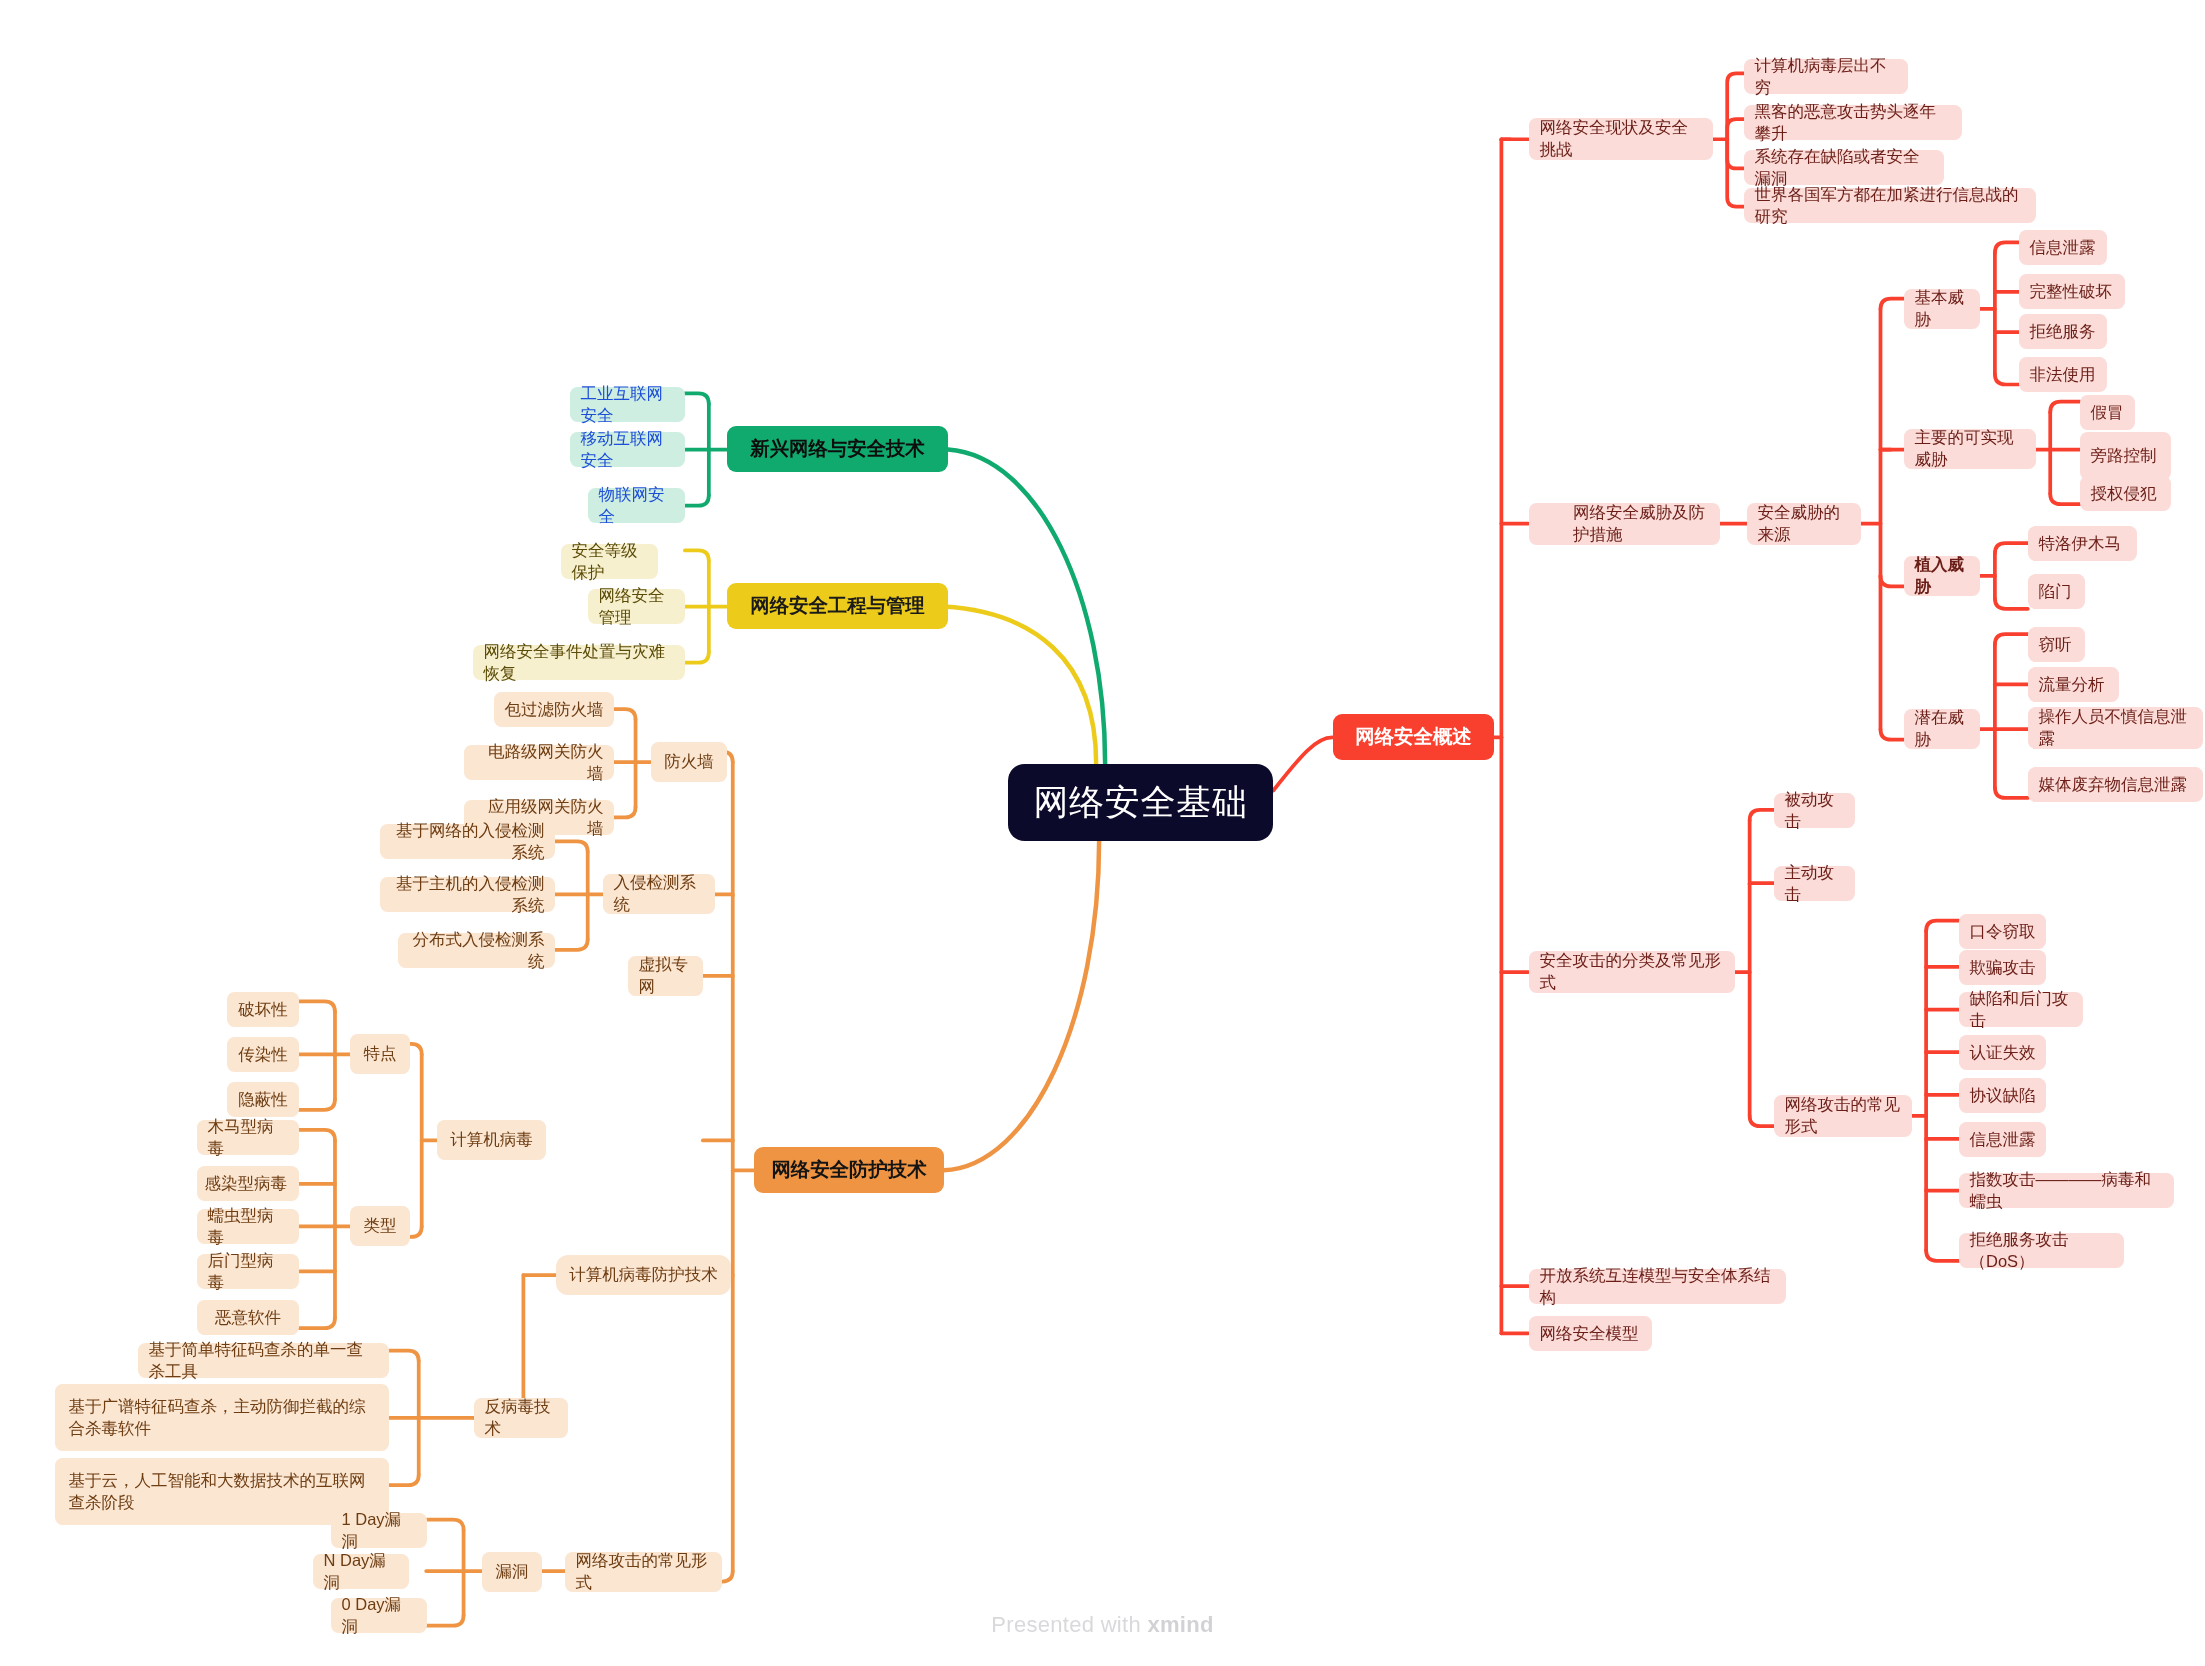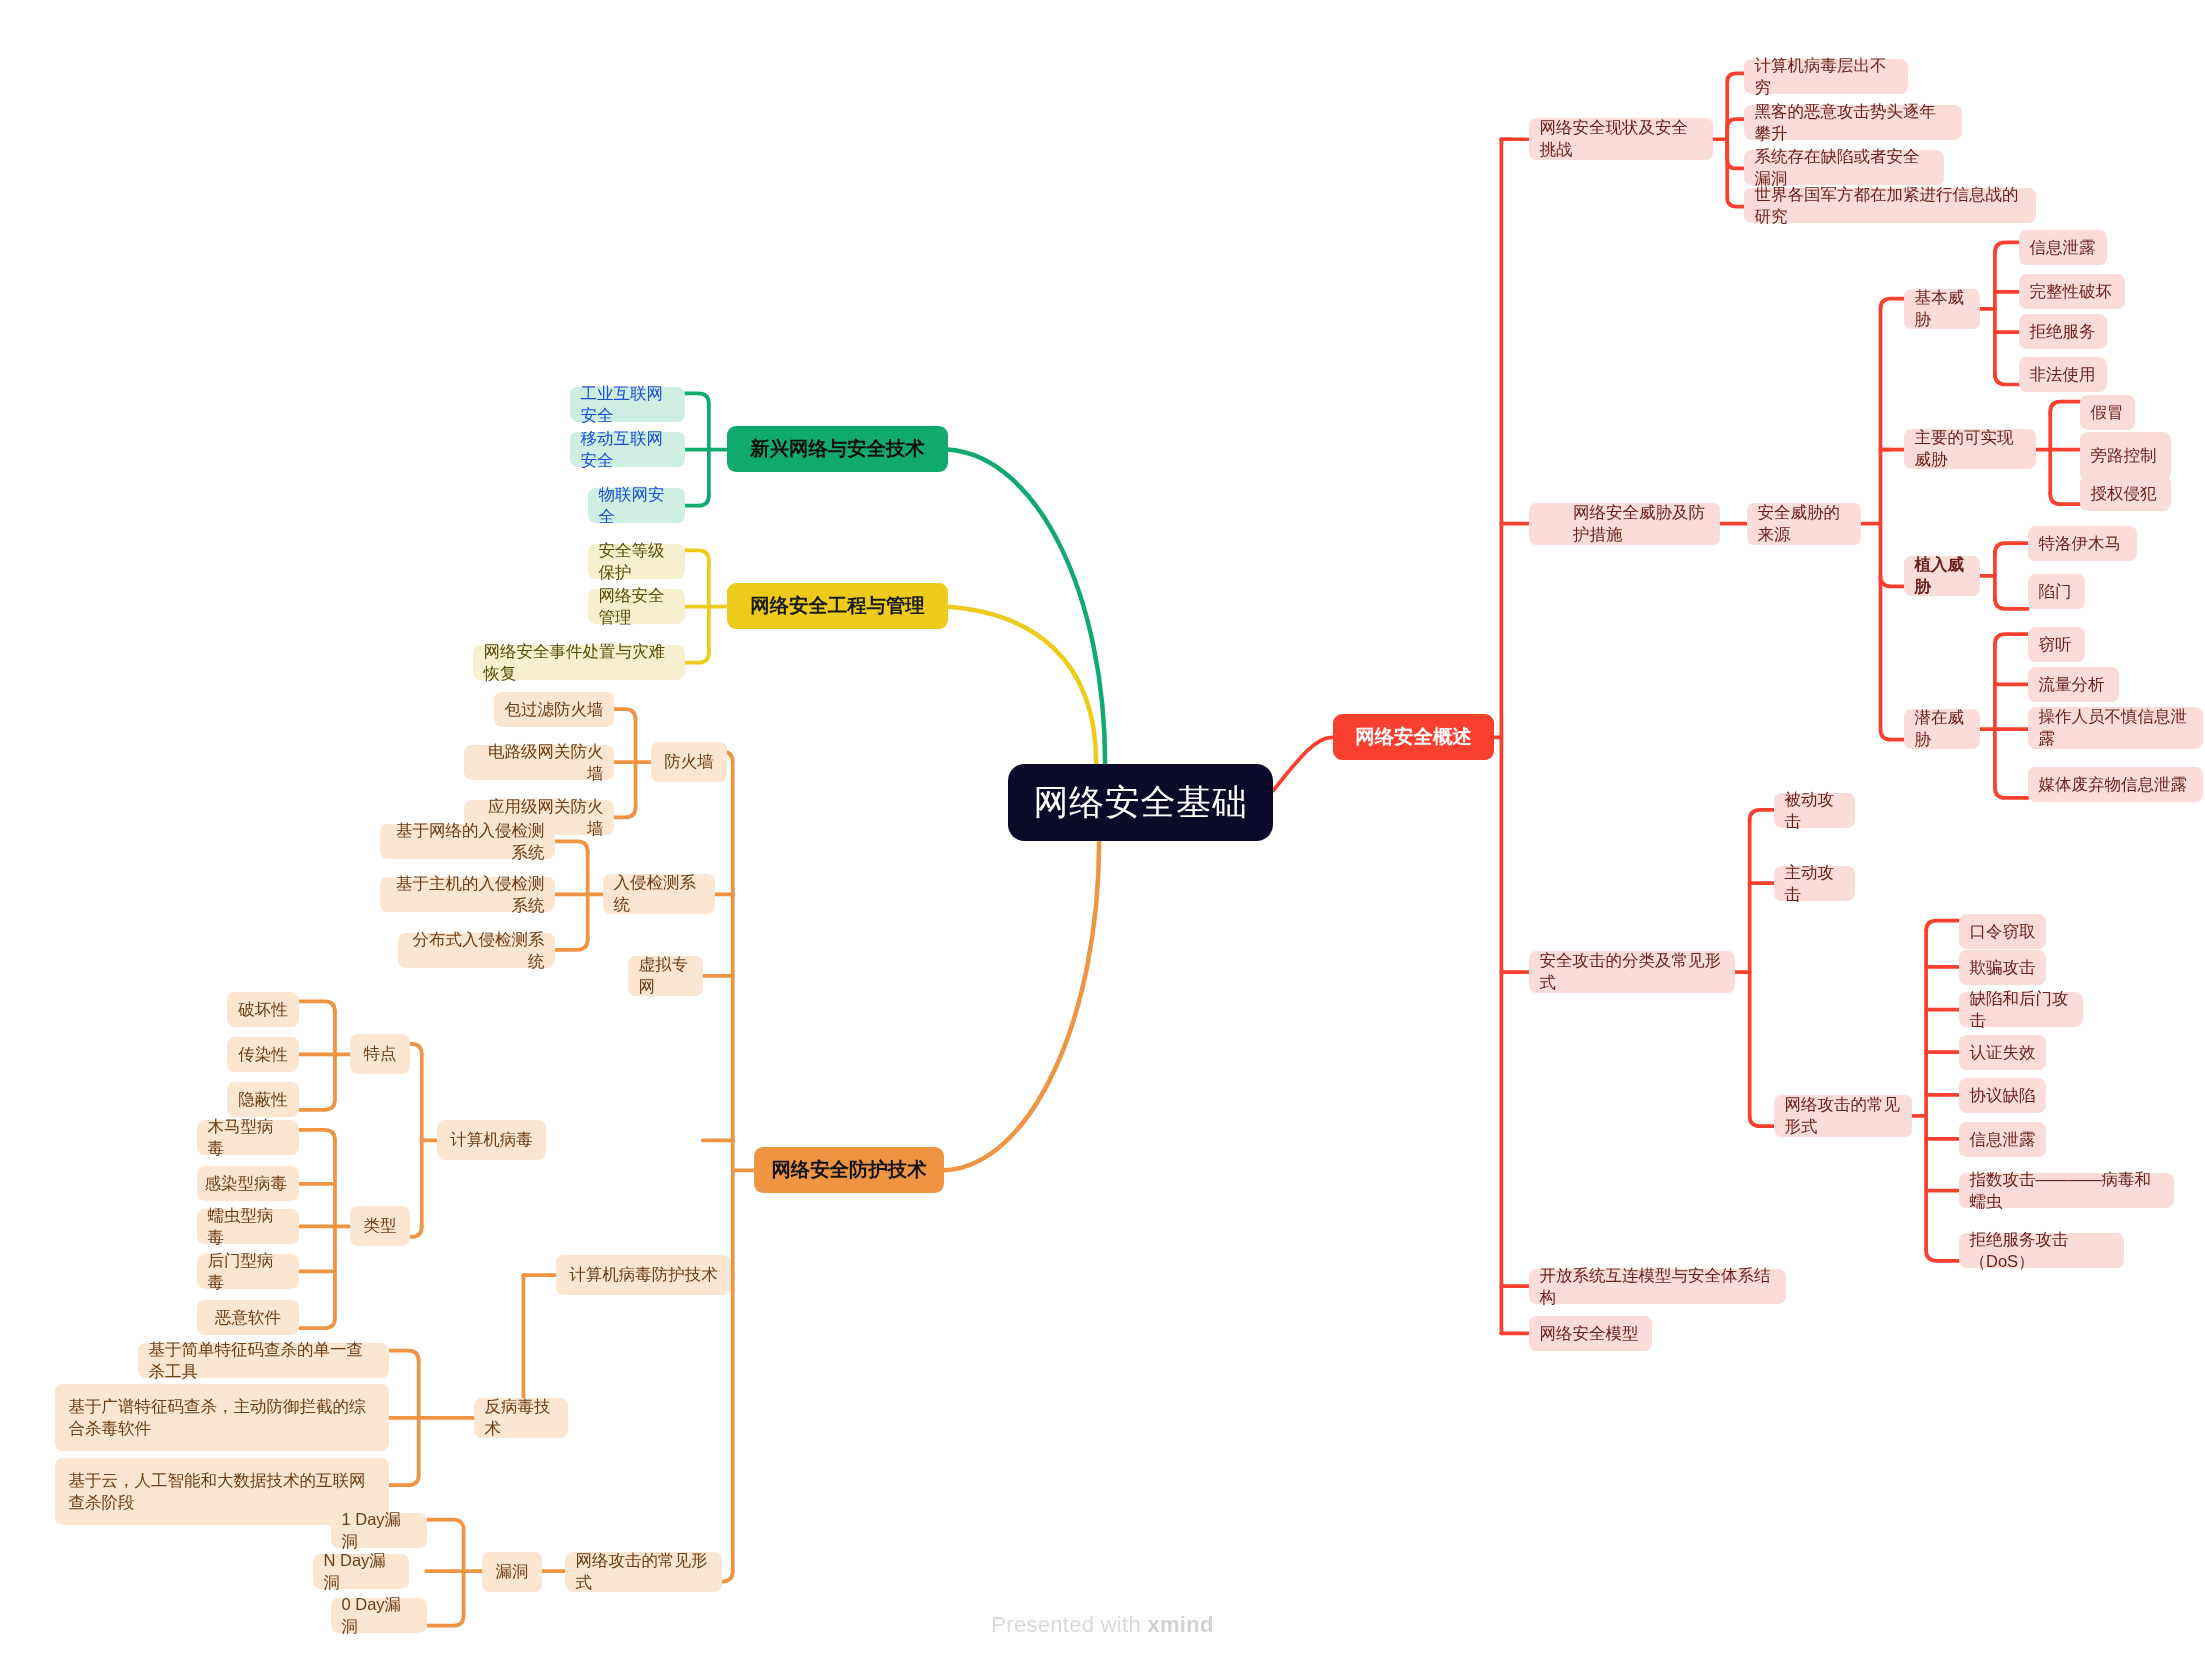--- a/index.html
+++ b/index.html
@@ -257,21 +257,21 @@
 
   <div class="node sub red" style="left:1529px;top:1269px;width:257px;height:35px;">开放系统互连模型与安全体系结构</div>
   <div class="node sub red" style="left:1529px;top:1316px;width:123px;height:35px;">网络安全模型</div>
 
   <div class="node l1 green" style="left:727px;top:426px;width:221px;height:46px;">新兴网络与安全技术</div>
   <div class="node sub green center" style="left:570px;top:387px;width:115px;height:35px;">工业互联网安全</div>
   <div class="node sub green center" style="left:570px;top:432px;width:115px;height:35px;">移动互联网安全</div>
   <div class="node sub green center" style="left:588px;top:488px;width:97px;height:35px;">物联网安全</div>
 
   <div class="node l1 yellow" style="left:727px;top:583px;width:221px;height:46px;">网络安全工程与管理</div>
-  <div class="node sub yellow center" style="left:588px;top:544px;width:97px;height:35px;">安全等级保护</div>
+  <div class="node sub yellow center" style="left:561px;top:544px;width:97px;height:35px;">安全等级保护</div>
   <div class="node sub yellow center" style="left:588px;top:589px;width:97px;height:35px;">网络安全管理</div>
   <div class="node sub yellow center" style="left:473px;top:645px;width:212px;height:35px;">网络安全事件处置与灾难恢复</div>
 
   <div class="node l1 orange" style="left:754px;top:1147px;width:190px;height:46px;">网络安全防护技术</div>
 
   <div class="node sub orange center" style="left:651px;top:742px;width:76px;height:40px;">防火墙</div>
   <div class="node sub orange rightal" style="left:494px;top:692px;width:120px;height:35px;">包过滤防火墙</div>
   <div class="node sub orange rightal" style="left:464px;top:745px;width:150px;height:35px;">电路级网关防火墙</div>
   <div class="node sub orange rightal" style="left:464px;top:800px;width:150px;height:35px;">应用级网关防火墙</div>
 
@@ -288,21 +288,21 @@
   <div class="node sub orange center" style="left:227px;top:1037px;width:72px;height:35px;">传染性</div>
   <div class="node sub orange center" style="left:227px;top:1082px;width:72px;height:35px;">隐蔽性</div>
 
   <div class="node sub orange center" style="left:350px;top:1206px;width:60px;height:40px;">类型</div>
   <div class="node sub orange center" style="left:197px;top:1120px;width:102px;height:35px;">木马型病毒</div>
   <div class="node sub orange center" style="left:197px;top:1166px;width:102px;height:35px;padding-left:6px;">感染型病毒</div>
   <div class="node sub orange center" style="left:197px;top:1209px;width:102px;height:35px;">蠕虫型病毒</div>
   <div class="node sub orange center" style="left:197px;top:1254px;width:102px;height:35px;">后门型病毒</div>
   <div class="node sub orange center" style="left:197px;top:1300px;width:102px;height:35px;">恶意软件</div>
 
-  <div class="node sub orange center" style="left:556px;top:1255px;width:175px;height:40px;">计算机病毒防护技术</div>
+  <div class="node sub orange center" style="left:556px;top:1255px;width:175px;height:40px;border-radius:12px;">计算机病毒防护技术</div>
   <div class="node sub orange center" style="left:474px;top:1398px;width:94px;height:40px;">反病毒技术</div>
   <div class="node sub orange center" style="left:138px;top:1343px;width:251px;height:35px;">基于简单特征码查杀的单一查杀工具</div>
   <div class="node sub orange wrap" style="left:55px;top:1384px;width:334px;height:67px;padding:0 13.5px;">基于广谱特征码查杀，主动防御拦截的综合杀毒软件</div>
   <div class="node sub orange wrap" style="left:55px;top:1458px;width:334px;height:67px;padding:0 13.5px;">基于云，人工智能和大数据技术的互联网查杀阶段</div>
 
   <div class="node sub orange center" style="left:565px;top:1552px;width:157px;height:40px;">网络攻击的常见形式</div>
   <div class="node sub orange center" style="left:482px;top:1552px;width:60px;height:40px;">漏洞</div>
   <div class="node sub orange center" style="left:331px;top:1513px;width:96px;height:35px;">1 Day漏洞</div>
   <div class="node sub orange center" style="left:313px;top:1554px;width:96px;height:35px;">N Day漏洞</div>
   <div class="node sub orange center" style="left:331px;top:1598px;width:96px;height:35px;">0 Day漏洞</div>

